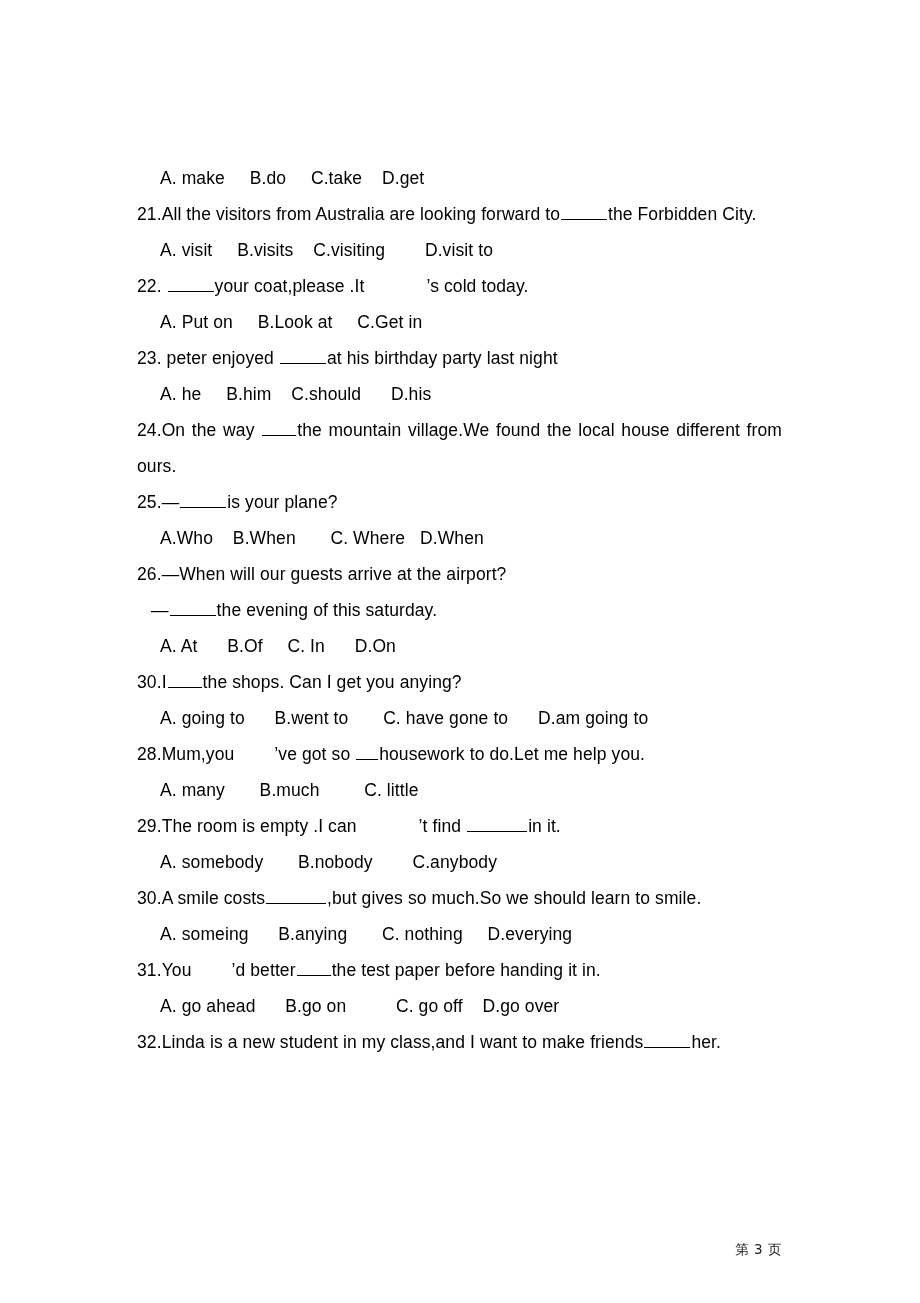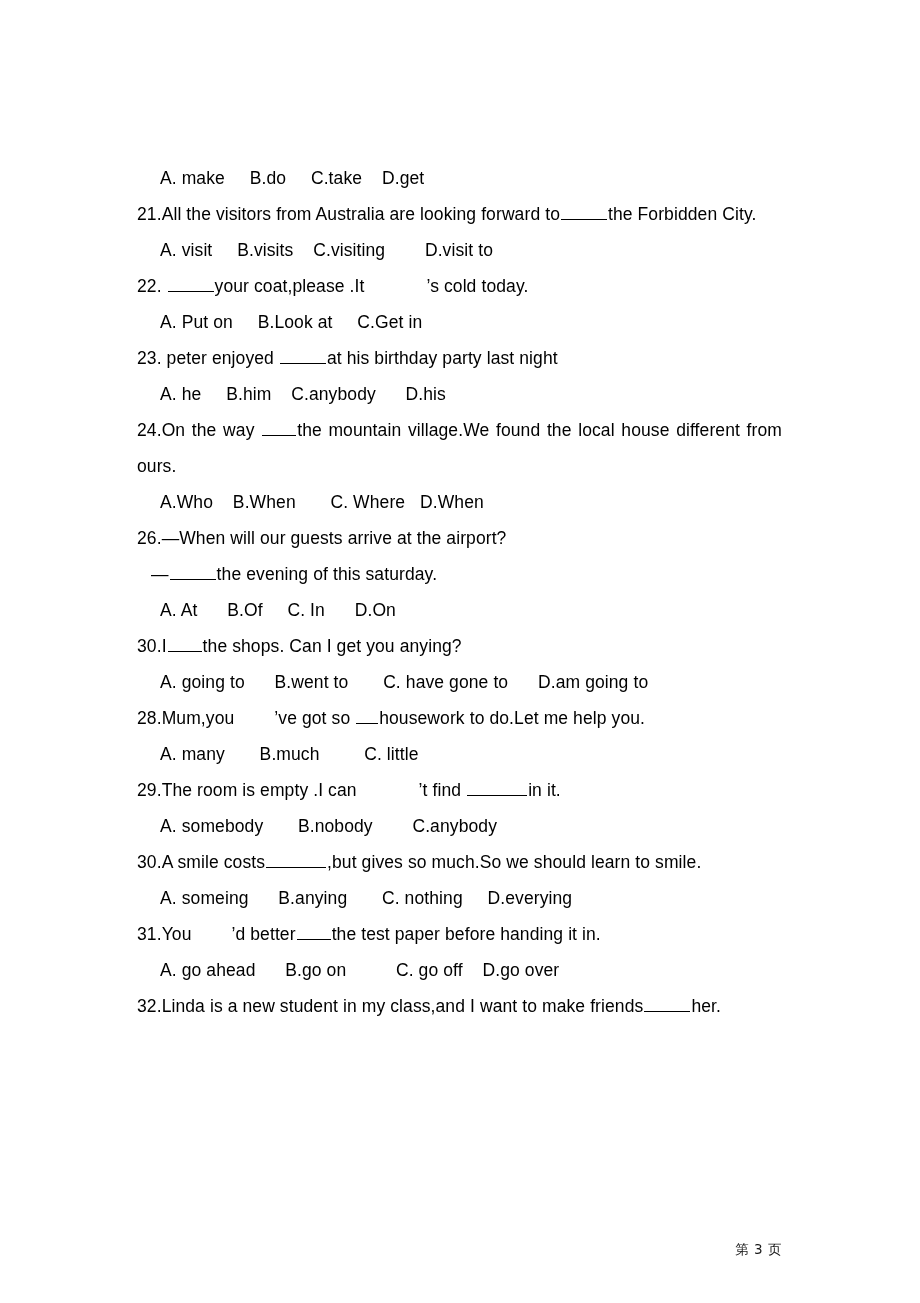--- a/index.html
+++ b/index.html
@@ -106,25 +106,26 @@
 
     <div class="line options"><span>A. make     B.do     C.take    D.get</span></div>
 
     <div class="line stem"><span>21.All the visitors from Australia are looking forward to</span><span class="blank w-m"></span><span>the Forbidden City.</span></div>
     <div class="line options"><span>A. visit     B.visits    C.visiting        D.visit to</span></div>
 
     <div class="line stem"><span>22. </span><span class="blank w-m"></span><span>your coat,please .It</span><span class="gap-apos"></span><span>’</span><span>s cold today.</span></div>
     <div class="line options"><span>A. Put on     B.Look at     C.Get in</span></div>
 
     <div class="line stem"><span>23. peter enjoyed </span><span class="blank w-m"></span><span>at his birthday party last night</span></div>
-    <div class="line options"><span>A. he     B.him    C.anybody      D.his</span></div>
+    <div class="line options"><span>A. he     B.him    C.should      D.his</span></div>
 
     <div class="line stem justify"><span>24.On the way </span><span class="blank w-s"></span><span>the mountain village.We found the local house different from</span></div>
     <div class="line cont"><span>ours.</span></div>
 
+    <div class="line stem"><span>25.—</span><span class="blank w-m"></span><span>is your plane?</span></div>
     <div class="line options"><span>A.Who    B.When       C. Where   D.When</span></div>
 
     <div class="line stem"><span>26.—When will our guests arrive at the airport?</span></div>
     <div class="line reply"><span>—</span><span class="blank w-m"></span><span>the evening of this saturday.</span></div>
     <div class="line options"><span>A. At      B.Of     C. In      D.On</span></div>
 
     <div class="line stem"><span>30.I</span><span class="blank w-s"></span><span>the shops. Can I get you anying?</span></div>
     <div class="line options"><span>A. going to      B.went to       C. have gone to      D.am going to</span></div>
 
     <div class="line stem"><span>28.Mum,you</span><span class="gap-apos-sm"></span><span>’</span><span>ve got so </span><span class="blank w-xs"></span><span>housework to do.Let me help you.</span></div>

